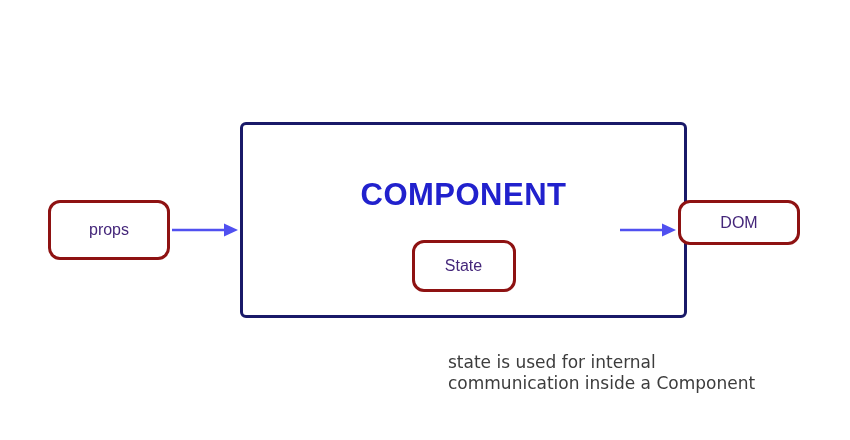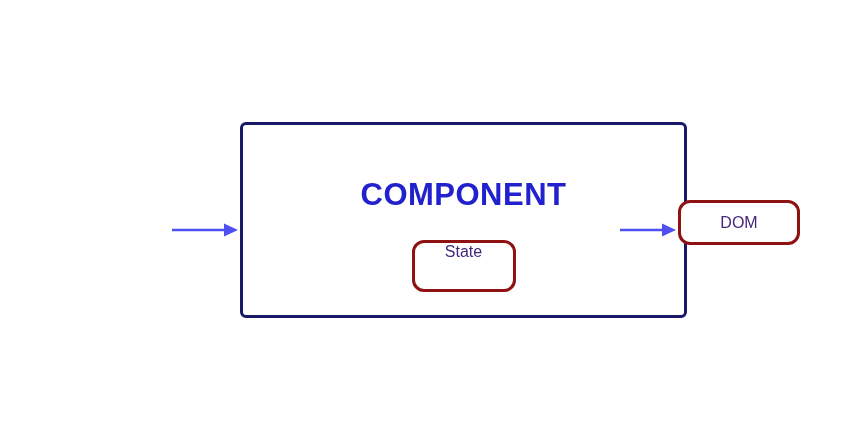--- a/index.html
+++ b/index.html
@@ -67,20 +67,21 @@
     top: 115px;
     left: 0;
     right: 0;
     margin: 0 auto;
     width: 104px;
     height: 52px;
     background: #ffffff;
     border: 3px solid #8e1212;
     border-radius: 12px;
     display: flex;
+    align-items: center;
     justify-content: center;
     color: #44267a;
     font-size: 16px;
   }
   .arrow {
     position: absolute;
     top: 222px;
     height: 16px;
   }
   .arrow-1 {
@@ -99,20 +100,23 @@
     font-size: 17px;
     line-height: 21px;
     color: #3c3c3c;
   }
 </style>
 </head>
 <body>
 
 <div class="canvas">
 
+  <div class="node props-node">
+    <span>props</span>
+  </div>
 
   <svg class="arrow arrow-1" viewBox="0 0 70 16">
     <line x1="2" y1="8" x2="56" y2="8" stroke-width="2.5" stroke="#5050f0"></line>
     <polygon points="54,1.5 68,8 54,14.5" fill="#5050f0"></polygon>
   </svg>
 
   <div class="component-node">
     <div class="component-title">COMPONENT</div>
     <div class="state-node">
       <span>State</span>
@@ -121,14 +125,18 @@
 
   <svg class="arrow arrow-2" viewBox="0 0 60 16">
     <line x1="2" y1="8" x2="46" y2="8" stroke-width="2.5" stroke="#5050f0"></line>
     <polygon points="44,1.5 58,8 44,14.5" fill="#5050f0"></polygon>
   </svg>
 
   <div class="node dom-node">
     <span>DOM</span>
   </div>
 
+  <div class="caption">
+    <div>state is used for internal</div>
+    <div>communication inside a Component</div>
+  </div>
 
 </div>
 
 </body></html>

